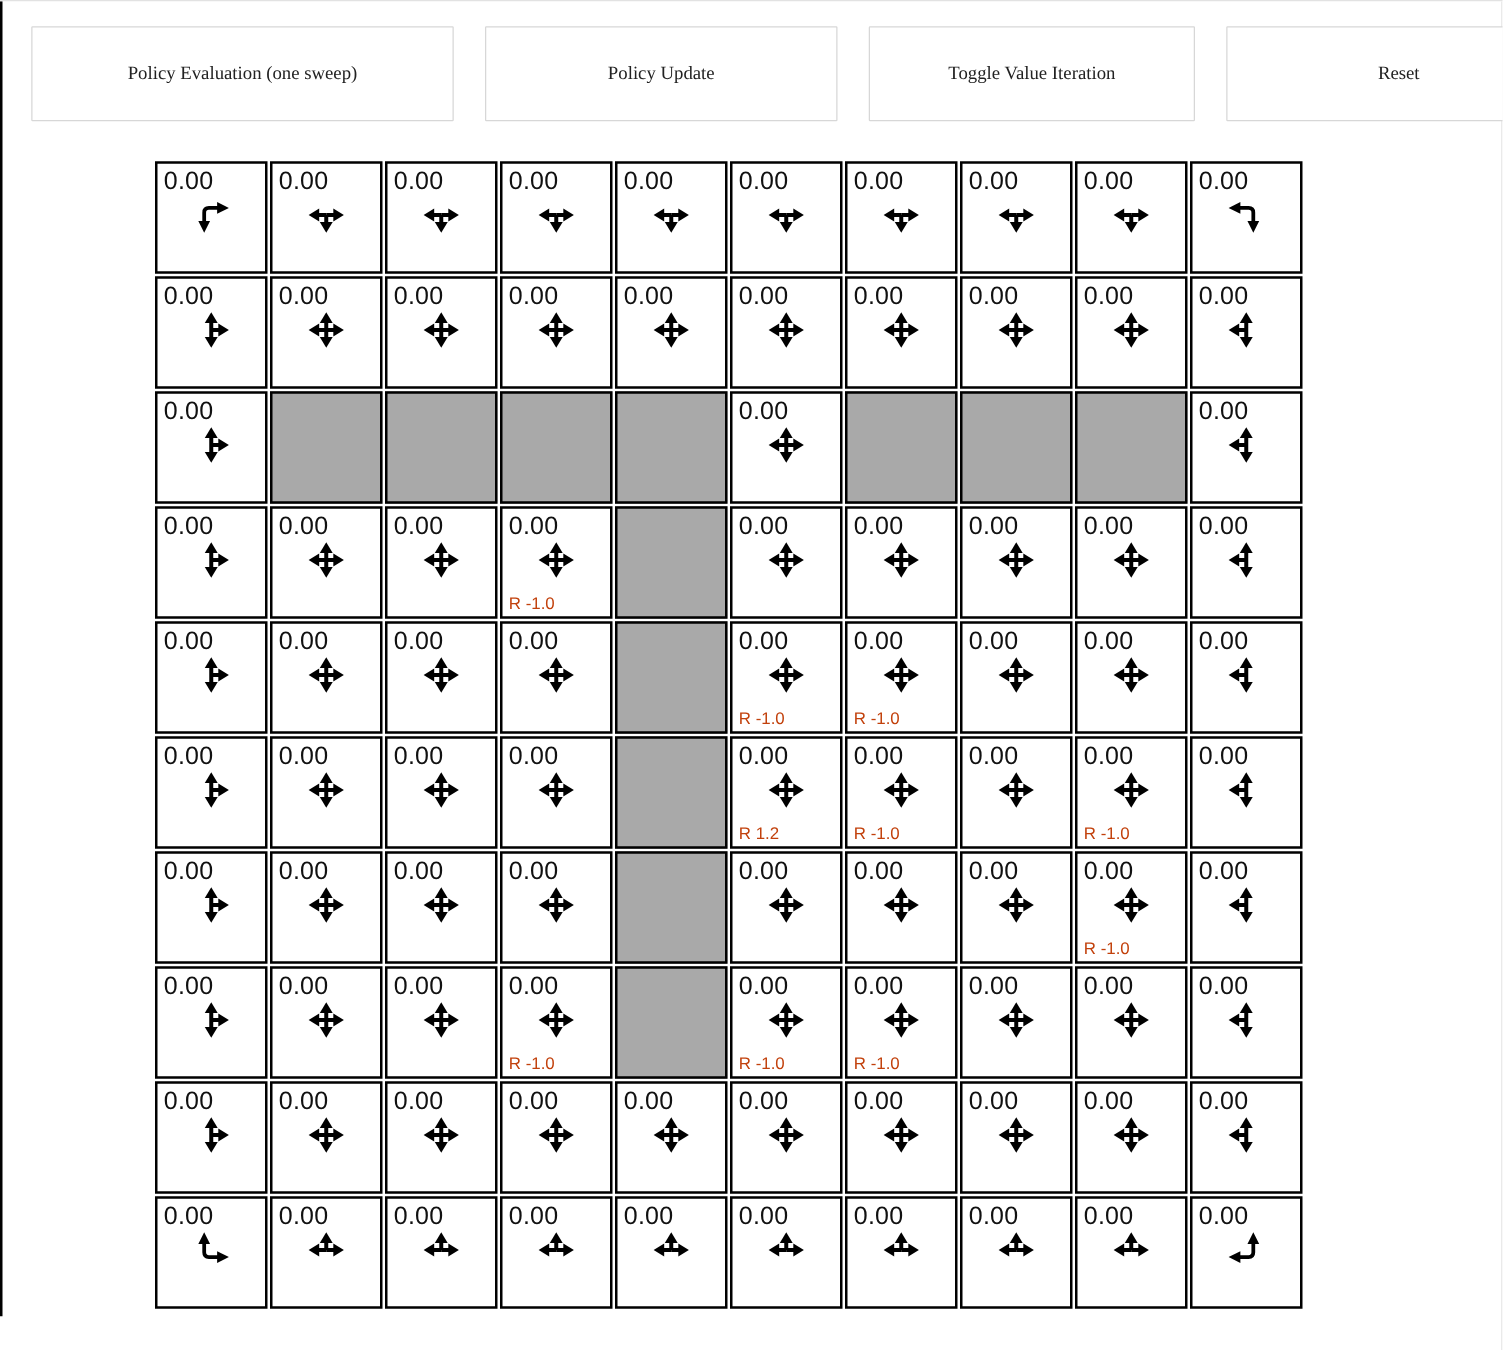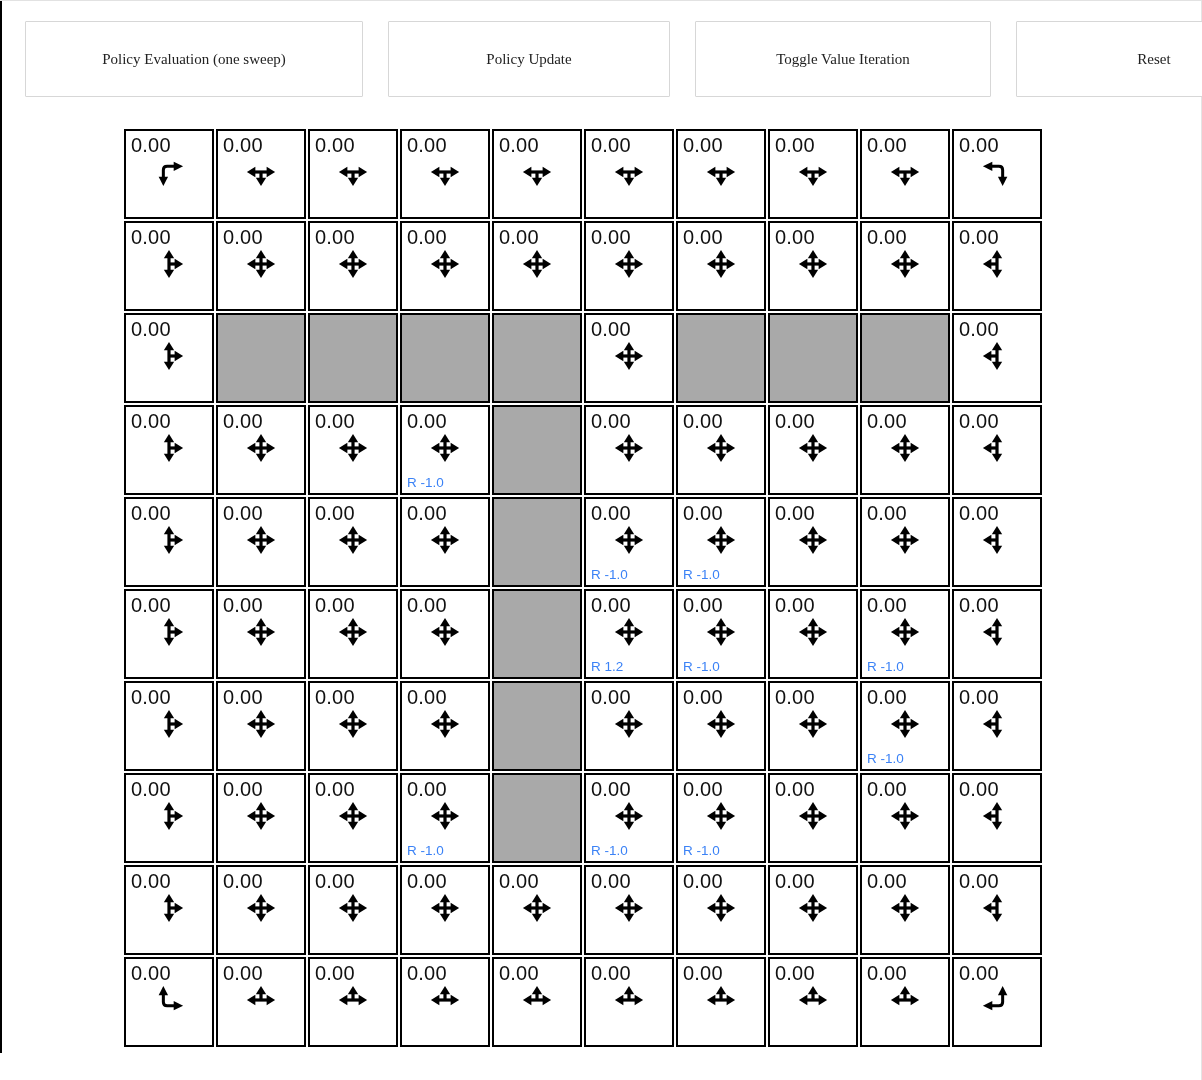--- a/index.html
+++ b/index.html
@@ -10,35 +10,35 @@
     border-top:1px solid #e2e2e2;
   }
   .edge-left{position:absolute;left:0;top:0;width:2px;height:1052px;background:#000;}
   .edge-right{position:absolute;right:0;top:0;width:1px;height:1080px;background:#e4e4e4;}
 
   .toolbar{position:absolute;left:25px;top:20px;display:flex;gap:25px;font-family:Liberation Serif, serif;}
   .toolbar button{
     height:76px;background:#ffffff;border:1px solid var(--btnborder,#d7d7d7);
     font-family:inherit;font-size:15px;color:#222;cursor:pointer;border-radius:1px;
   }
-  .btn-0{width:338px;} .btn-1{width:282px;} .btn-2{width:296px;} .btn-3{width:276px;}
+  .btn-0{width:338px;} .btn-1{width:282px;} .btn-2{width:261px;} .btn-3{width:276px;}
 
   .grid{
     position:absolute;left:124px;top:128px;
     display:grid;grid-template-columns:repeat(10,90px);grid-auto-rows:90px;gap:2px;
   }
   .cell{
     box-sizing:border-box;border:2px solid #000;background:#ffffff;position:relative;
     color:#111;
   }
   .cell.wall{background:var(--wall,#a9a9a9);}
   .val{display:block;font-size:20px;line-height:23px;padding:3px 0 0 5px;letter-spacing:0.2px;}
   .glyph{height:32px;text-align:center;margin-top:-1px;}
   .glyph svg{display:inline-block;}
-  .rlabel{position:absolute;left:5px;bottom:3px;font-size:13.5px;color:#3b82f6;text-align:right;}
+  .rlabel{position:absolute;left:5px;bottom:3px;font-size:13.5px;color:#c2410c;text-align:right;}
 </style>
 </head>
 <body>
 
 <div class="edge-left"></div>
 <div class="edge-right"></div>
 
 <div class="toolbar">
   <button class="btn-0">Policy Evaluation (one sweep)</button>
   <button class="btn-1">Policy Update</button>

